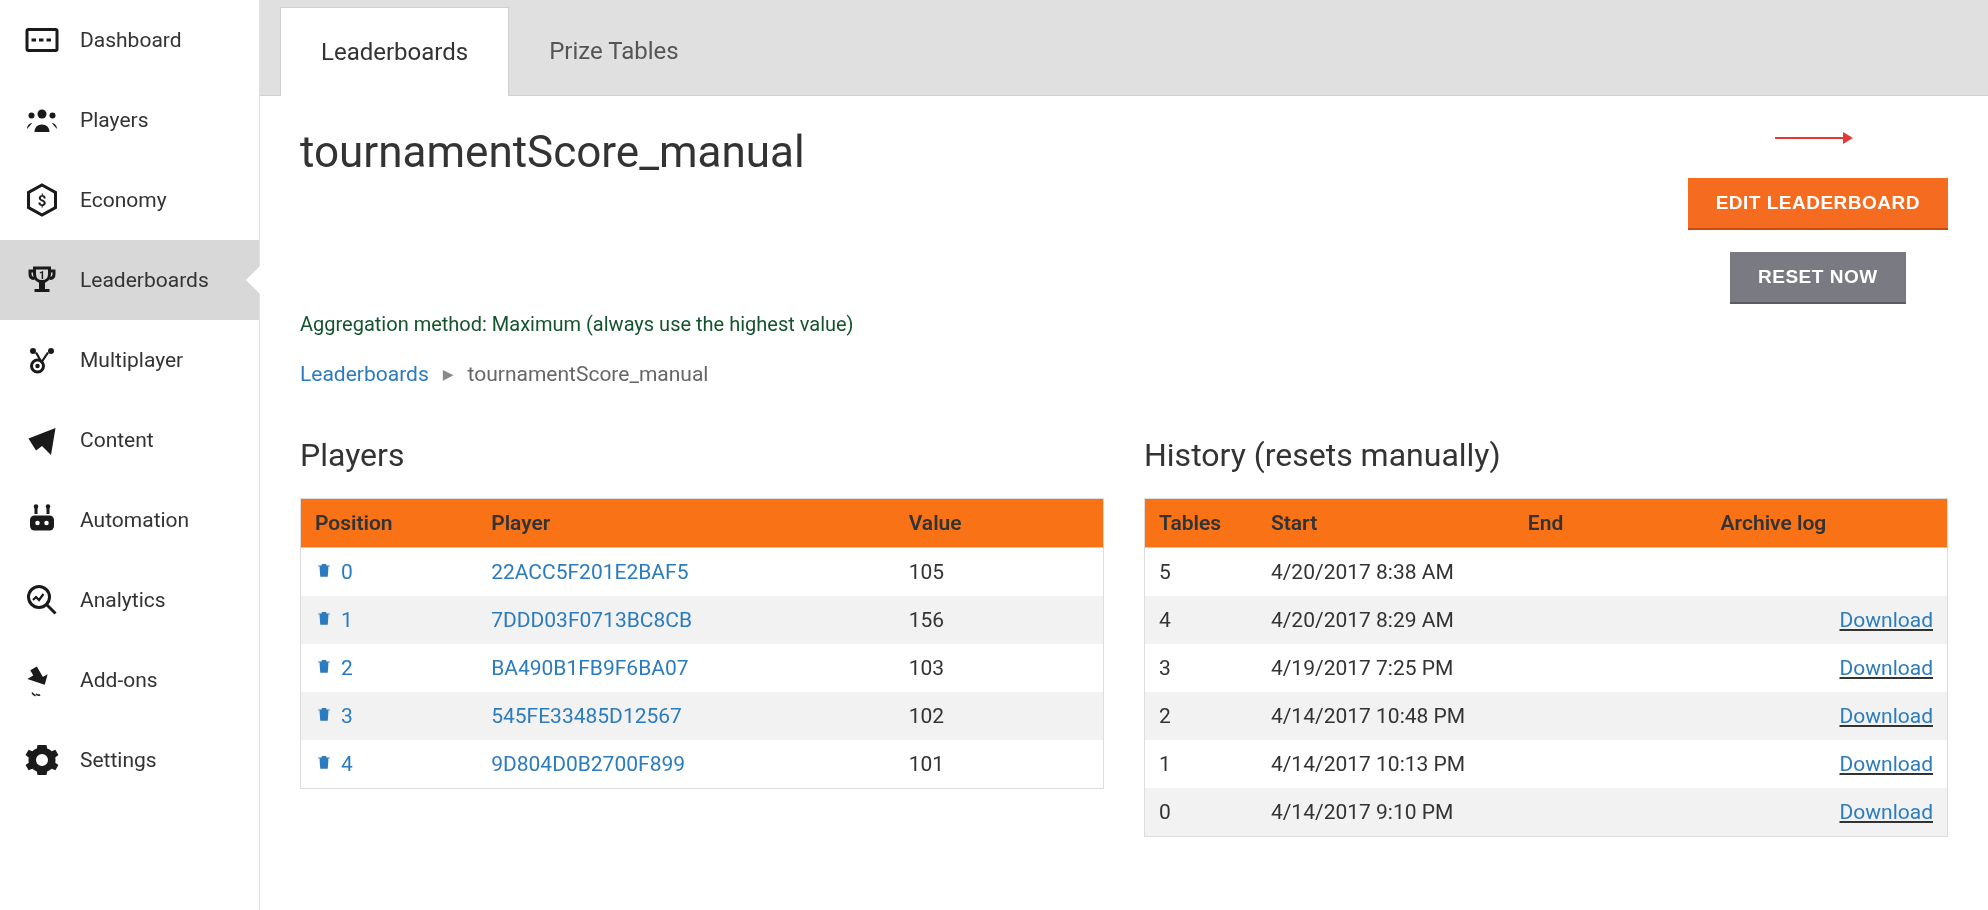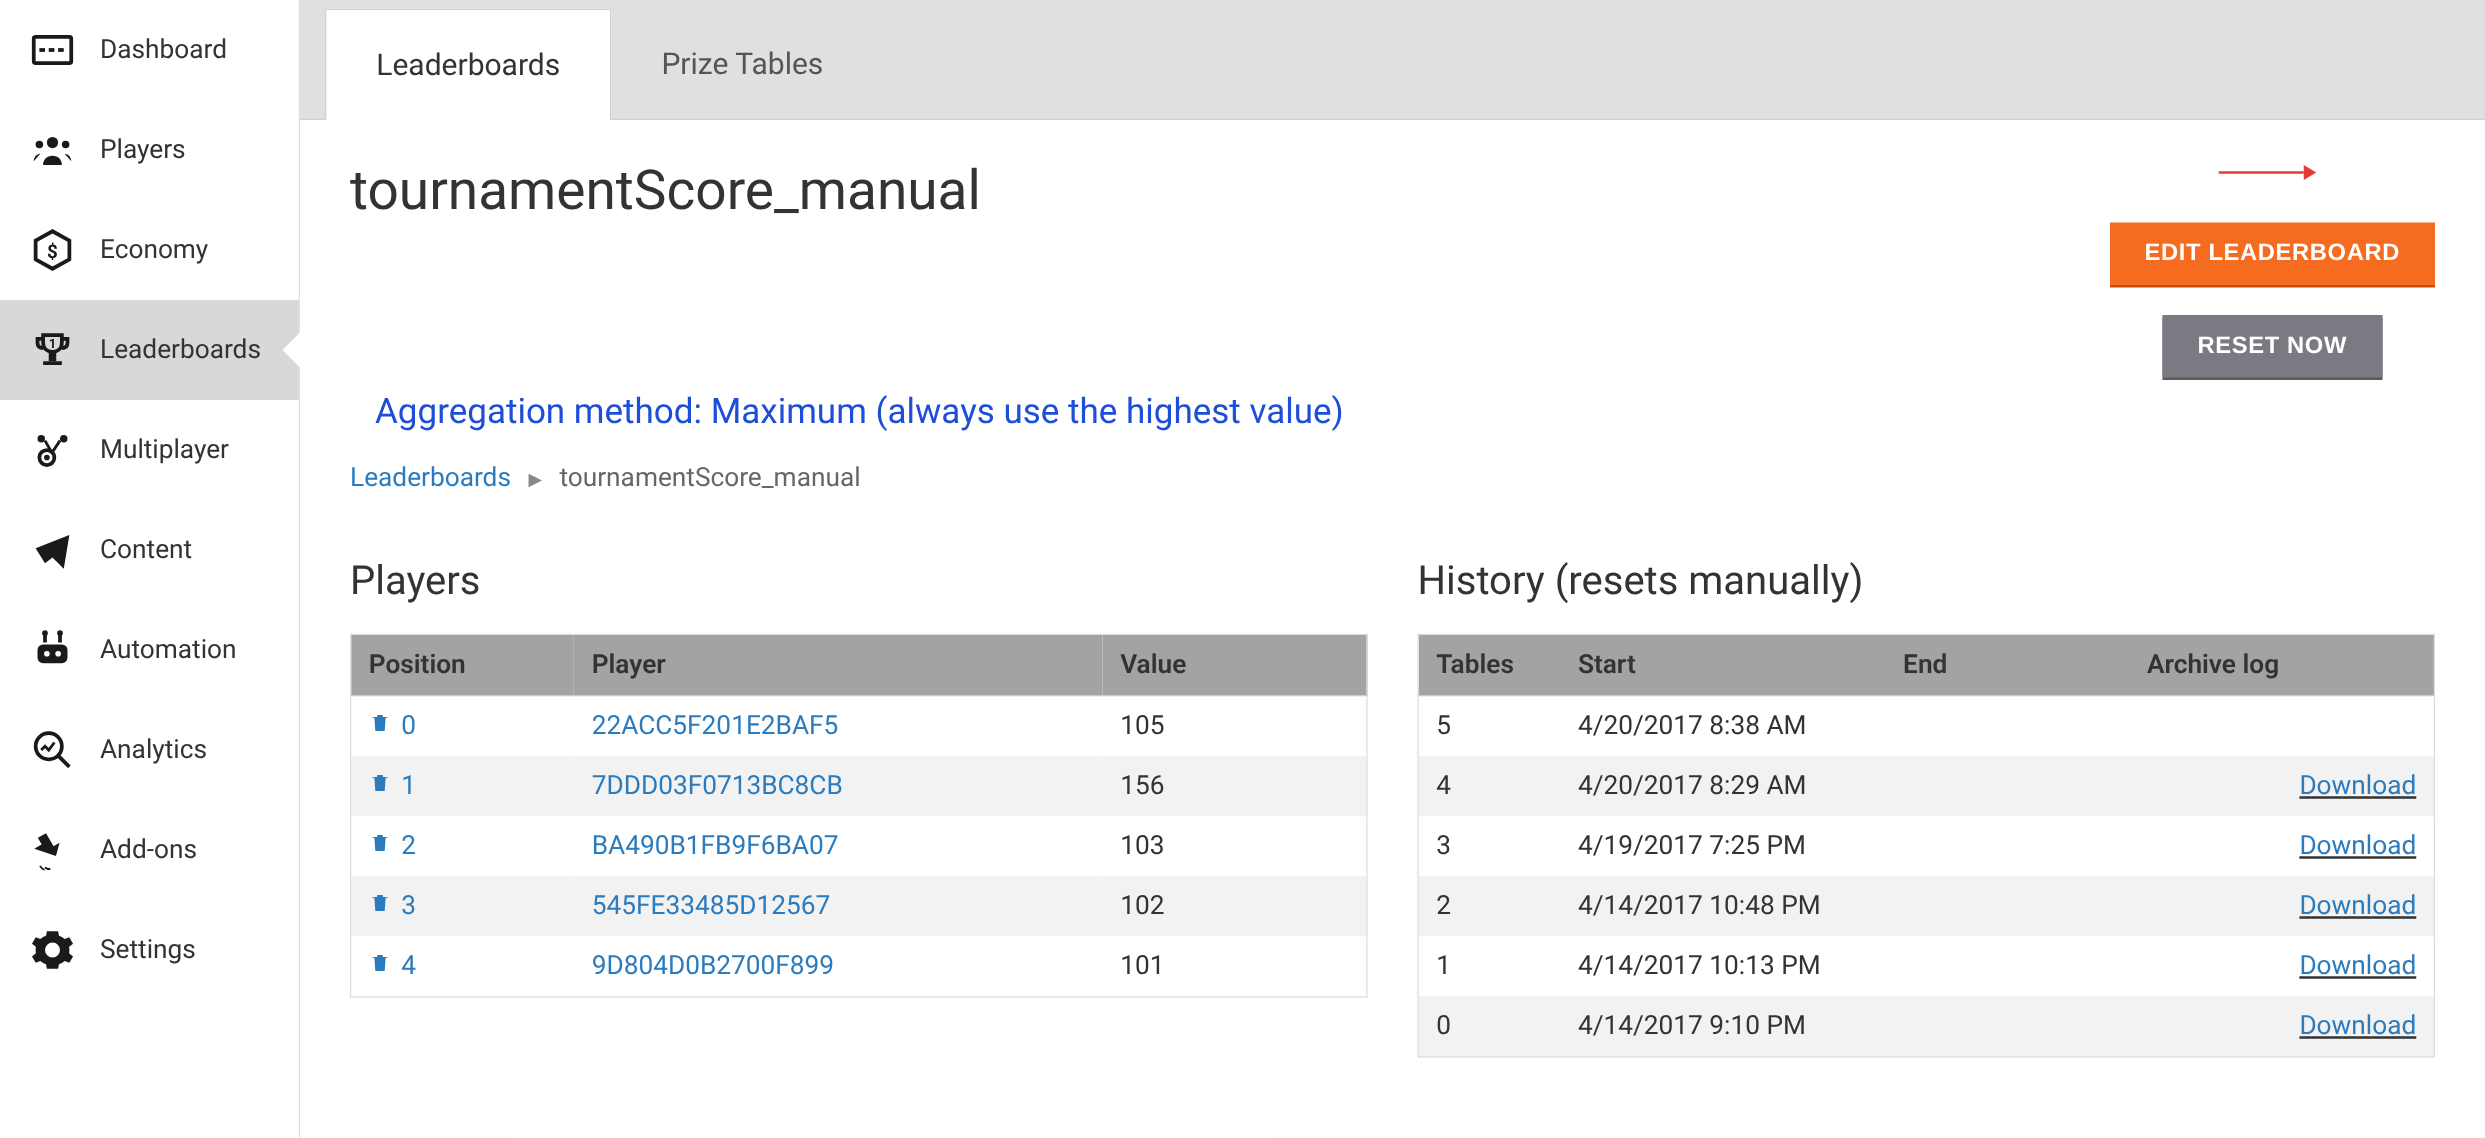--- a/index.html
+++ b/index.html
@@ -6,21 +6,21 @@
 body {
   font-family: -apple-system, BlinkMacSystemFont, "Segoe UI", Roboto, "Helvetica Neue", Arial, sans-serif;
   background: #f5f5f5;
   color: #333;
   display: flex;
   height: 910px;
   width: 1988px;
   overflow: hidden;
 }
 .sidebar {
-  width: 240px;
+  width: 260px;
   background: #fff;
   border-right: 1px solid #e0e0e0;
   display: flex;
   flex-direction: column;
 }
 .sidebar-item {
   display: flex;
   align-items: center;
   padding: 20px 22px;
   cursor: pointer;
@@ -115,24 +115,23 @@
   font-size: 19px;
   font-weight: 700;
   color: #fff;
   border: none;
   cursor: pointer;
   letter-spacing: 0.5px;
 }
 .btn-primary { background: #f56b1f; box-shadow: 0 2px 0 #c54c0a; }
 .btn-secondary { background: #7a7a83; box-shadow: 0 2px 0 #5a5a63; }
 .subtitle {
-  font-size: 28px;
-  color: #1d4ed8;
+  font-size: 20px;
+  color: #14532d;
   margin-bottom: 26px;
-  margin-left: 20px;
 }
 .breadcrumb {
   font-size: 21px;
   color: #666;
   margin-bottom: 50px;
   display: flex;
   align-items: center;
   gap: 14px;
 }
 .breadcrumb-link { color: #2b7bbf; cursor: pointer; }
@@ -148,21 +147,21 @@
   color: #333;
   margin-bottom: 24px;
 }
 table {
   width: 100%;
   border-collapse: collapse;
   font-size: 21px;
   border: 1px solid #ddd;
 }
 th {
-  background: #a3a3a3;
+  background: #f97316;
   text-align: left;
   padding: 12px 14px;
   font-weight: 600;
   color: #333;
   border-bottom: 1px solid #ccc;
 }
 td {
   padding: 12px 14px;
   color: #333;
 }

